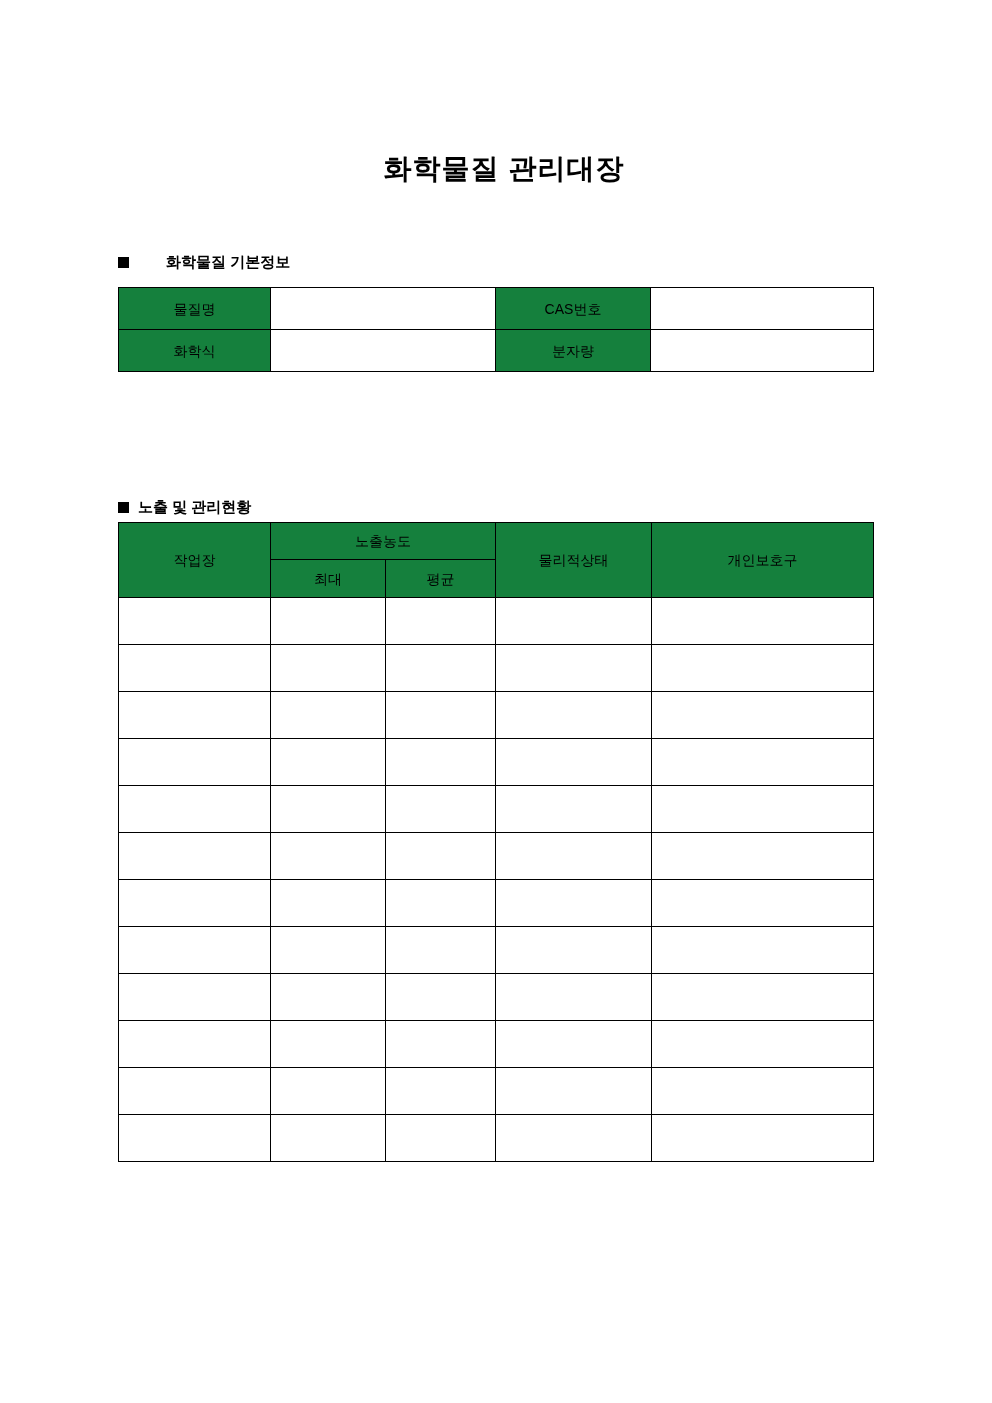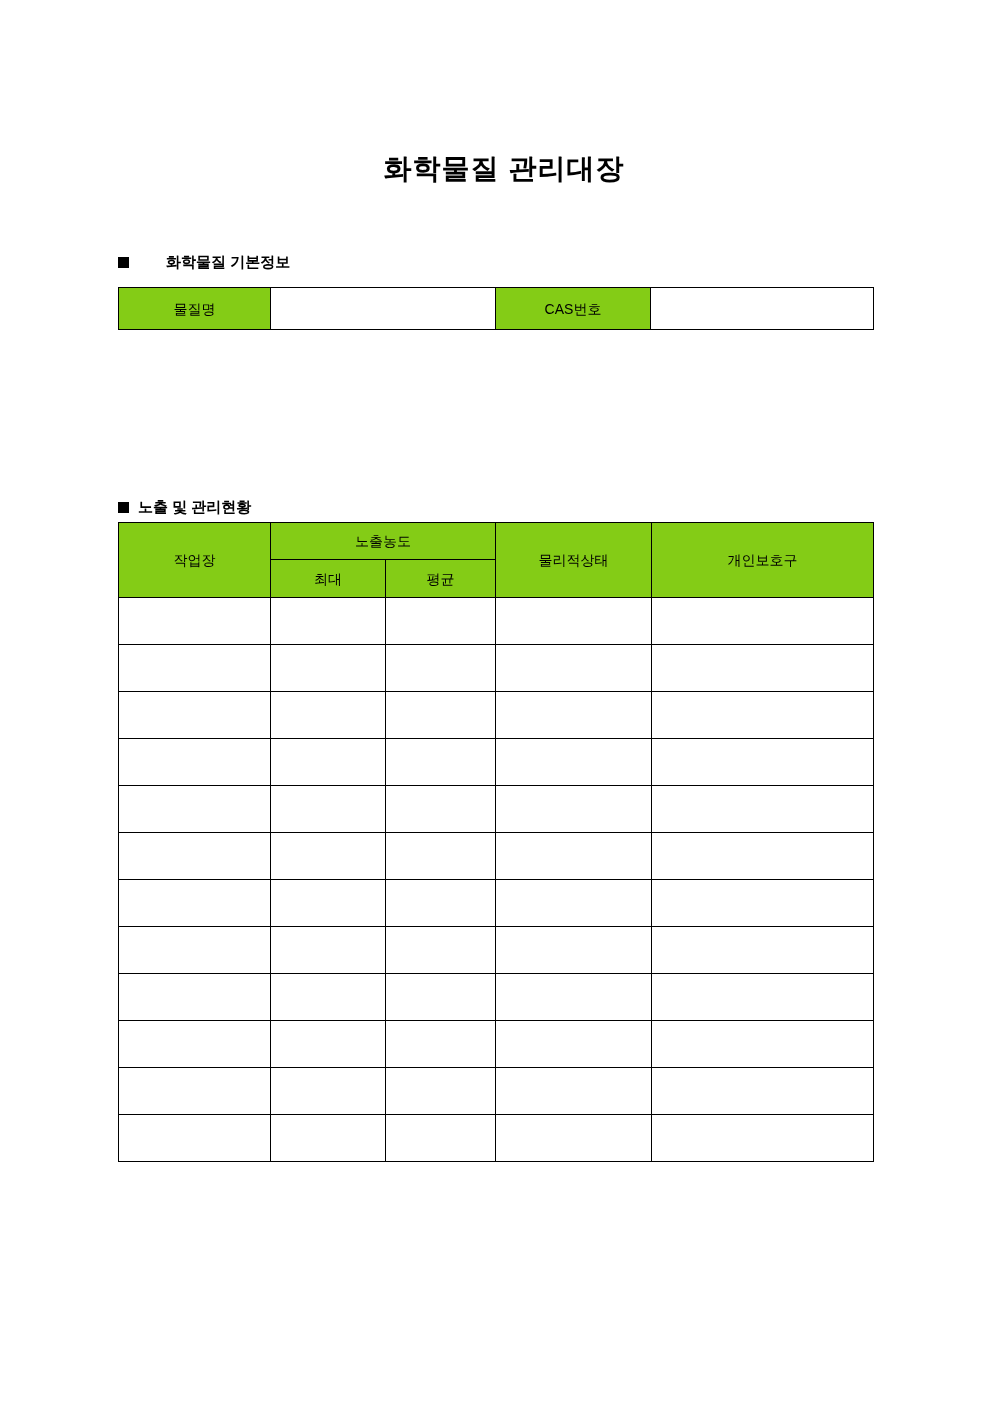--- a/index.html
+++ b/index.html
@@ -73,21 +73,21 @@
     border: 1.4px solid #000000;
     font-size: 14px;
     font-weight: normal;
     text-align: center;
     vertical-align: middle;
     padding: 0 4px;
     line-height: 18px;
     white-space: pre;
   }
   .hdr-cell {
-    background: #84cc16;
+    background: #15803d;
   }
   .val-cell {
     background: #ffffff;
   }
 
   
   #table-basic { top: 287px; width: 755px; }
   #table-basic td { height: 42px; }
   .c-lbl1 { width: 152px; }
   .c-val1 { width: 225px; }
@@ -125,20 +125,26 @@
         <col class="c-lbl2">
         <col class="c-val2">
     </colgroup>
     <tbody>
       <tr>
         <td class="hdr-cell">물질명</td>
         <td class="val-cell"></td>
         <td class="hdr-cell">CAS번호</td>
         <td class="val-cell"></td>
       </tr>
+      <tr>
+        <td class="hdr-cell">화학식</td>
+        <td class="val-cell"></td>
+        <td class="hdr-cell">분자량</td>
+        <td class="val-cell"></td>
+      </tr>
     </tbody>
   </table>
 
   <div class="section-heading" id="heading-exposure">
     <span class="bullet-square"></span>
     <span>노출 및 관리현황</span>
   </div>
 
   <table class="form-table" id="table-exposure">
     <colgroup>

